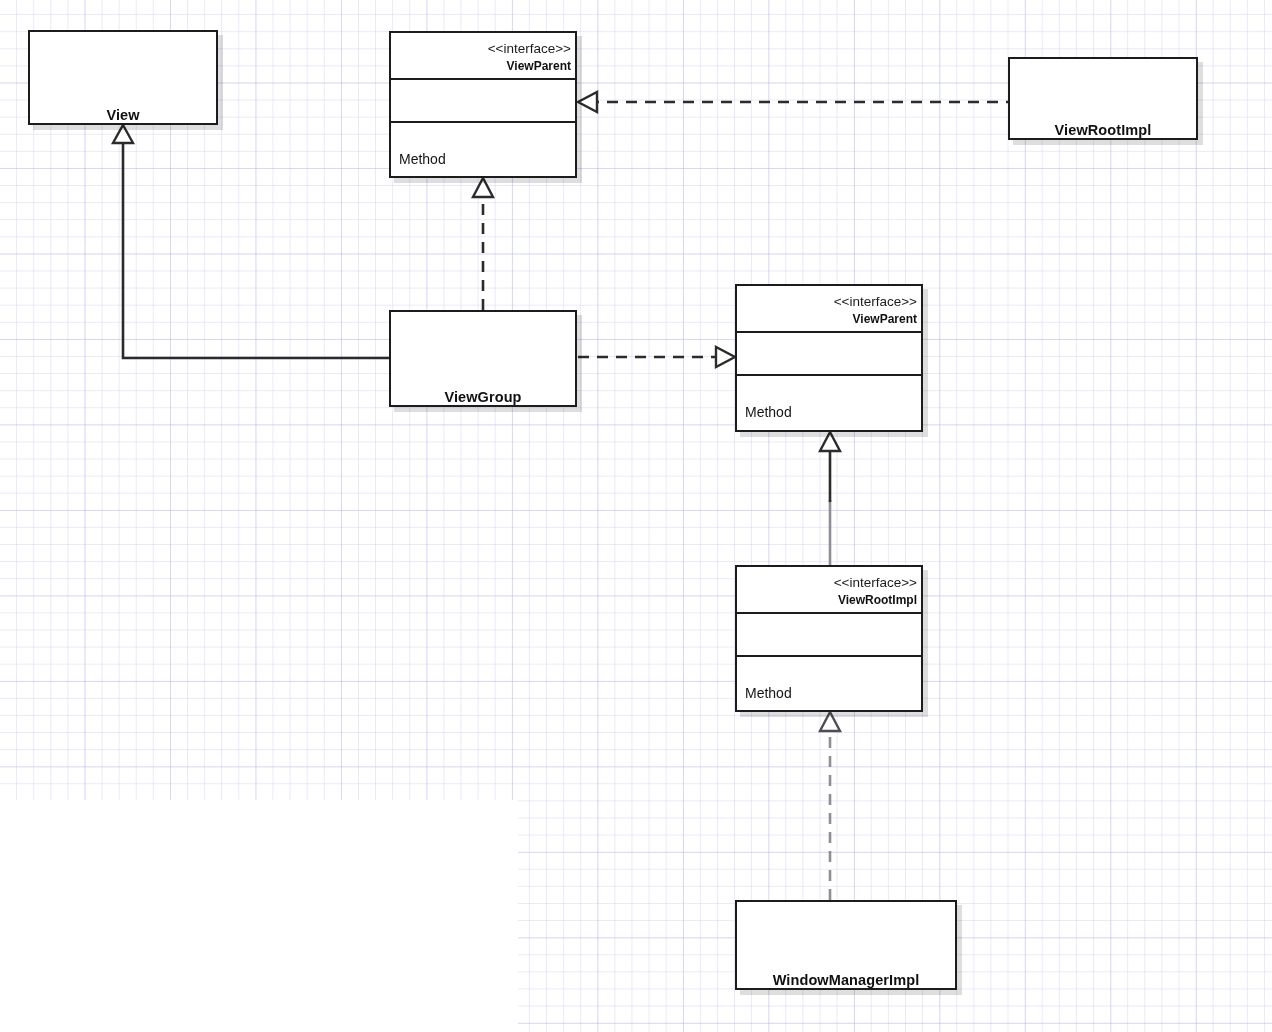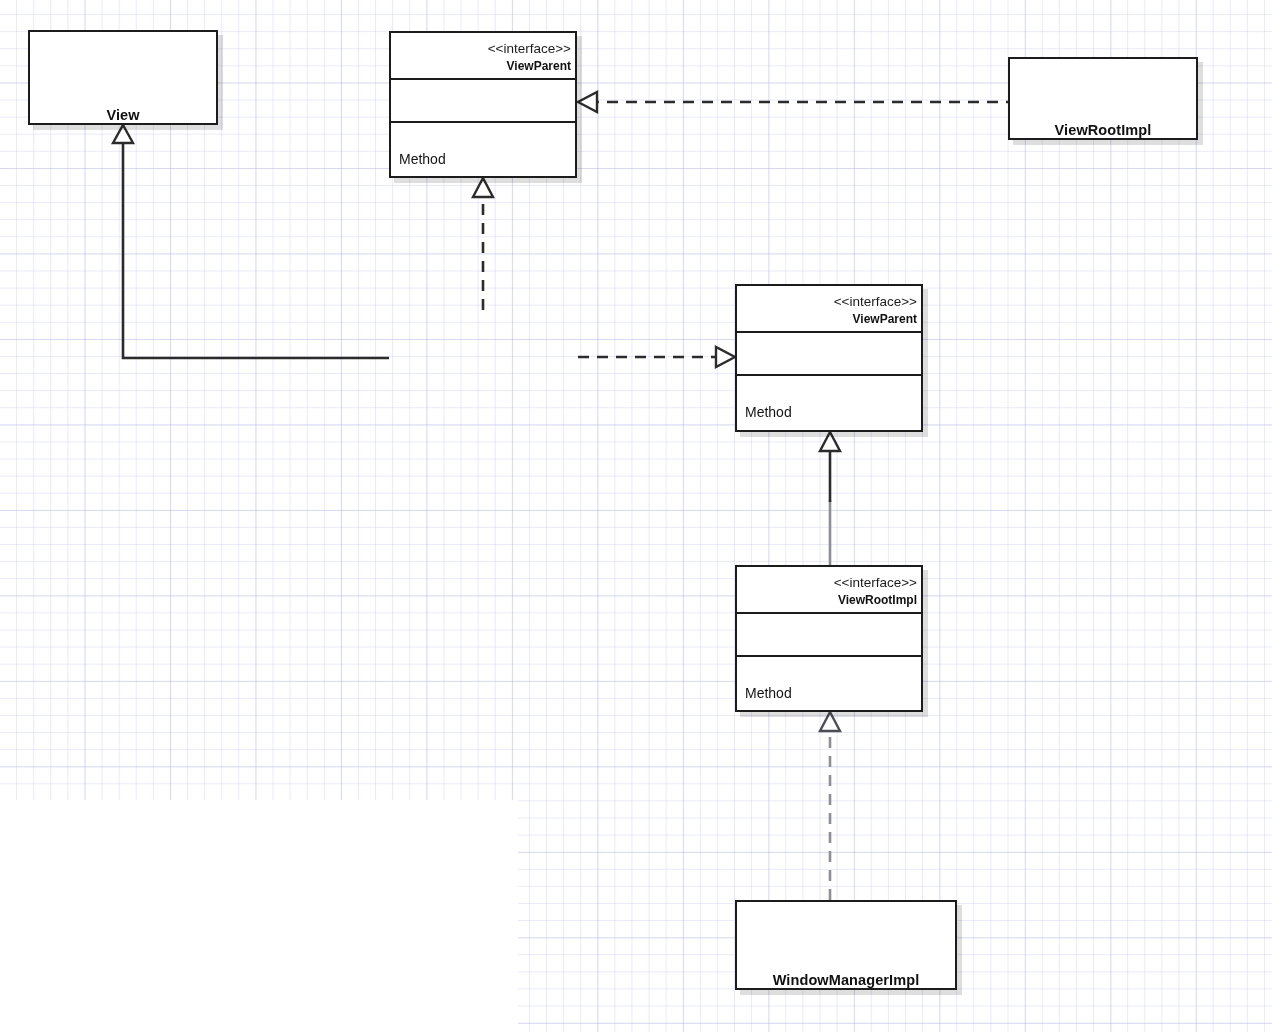--- a/index.html
+++ b/index.html
@@ -169,20 +169,23 @@
       <div class="iface-name">ViewParent</div>
     </div>
     <div class="iface-attrs"></div>
     <div class="iface-ops">Method</div>
   </div>
 
   <div class="uml-box simple-box" style="left:1008px; top:57px; width:190px; height:83px;">
     <div class="box-title">ViewRootImpl</div>
   </div>
 
+  <div class="uml-box simple-box" style="left:389px; top:310px; width:188px; height:97px;">
+    <div class="box-title">ViewGroup</div>
+  </div>
 
   <div class="uml-box" style="left:735px; top:284px; width:188px; height:148px;">
     <div class="iface-header">
       <div class="iface-stereotype">&lt;&lt;interface&gt;&gt;</div>
       <div class="iface-name">ViewParent</div>
     </div>
     <div class="iface-attrs"></div>
     <div class="iface-ops">Method</div>
   </div>
 

